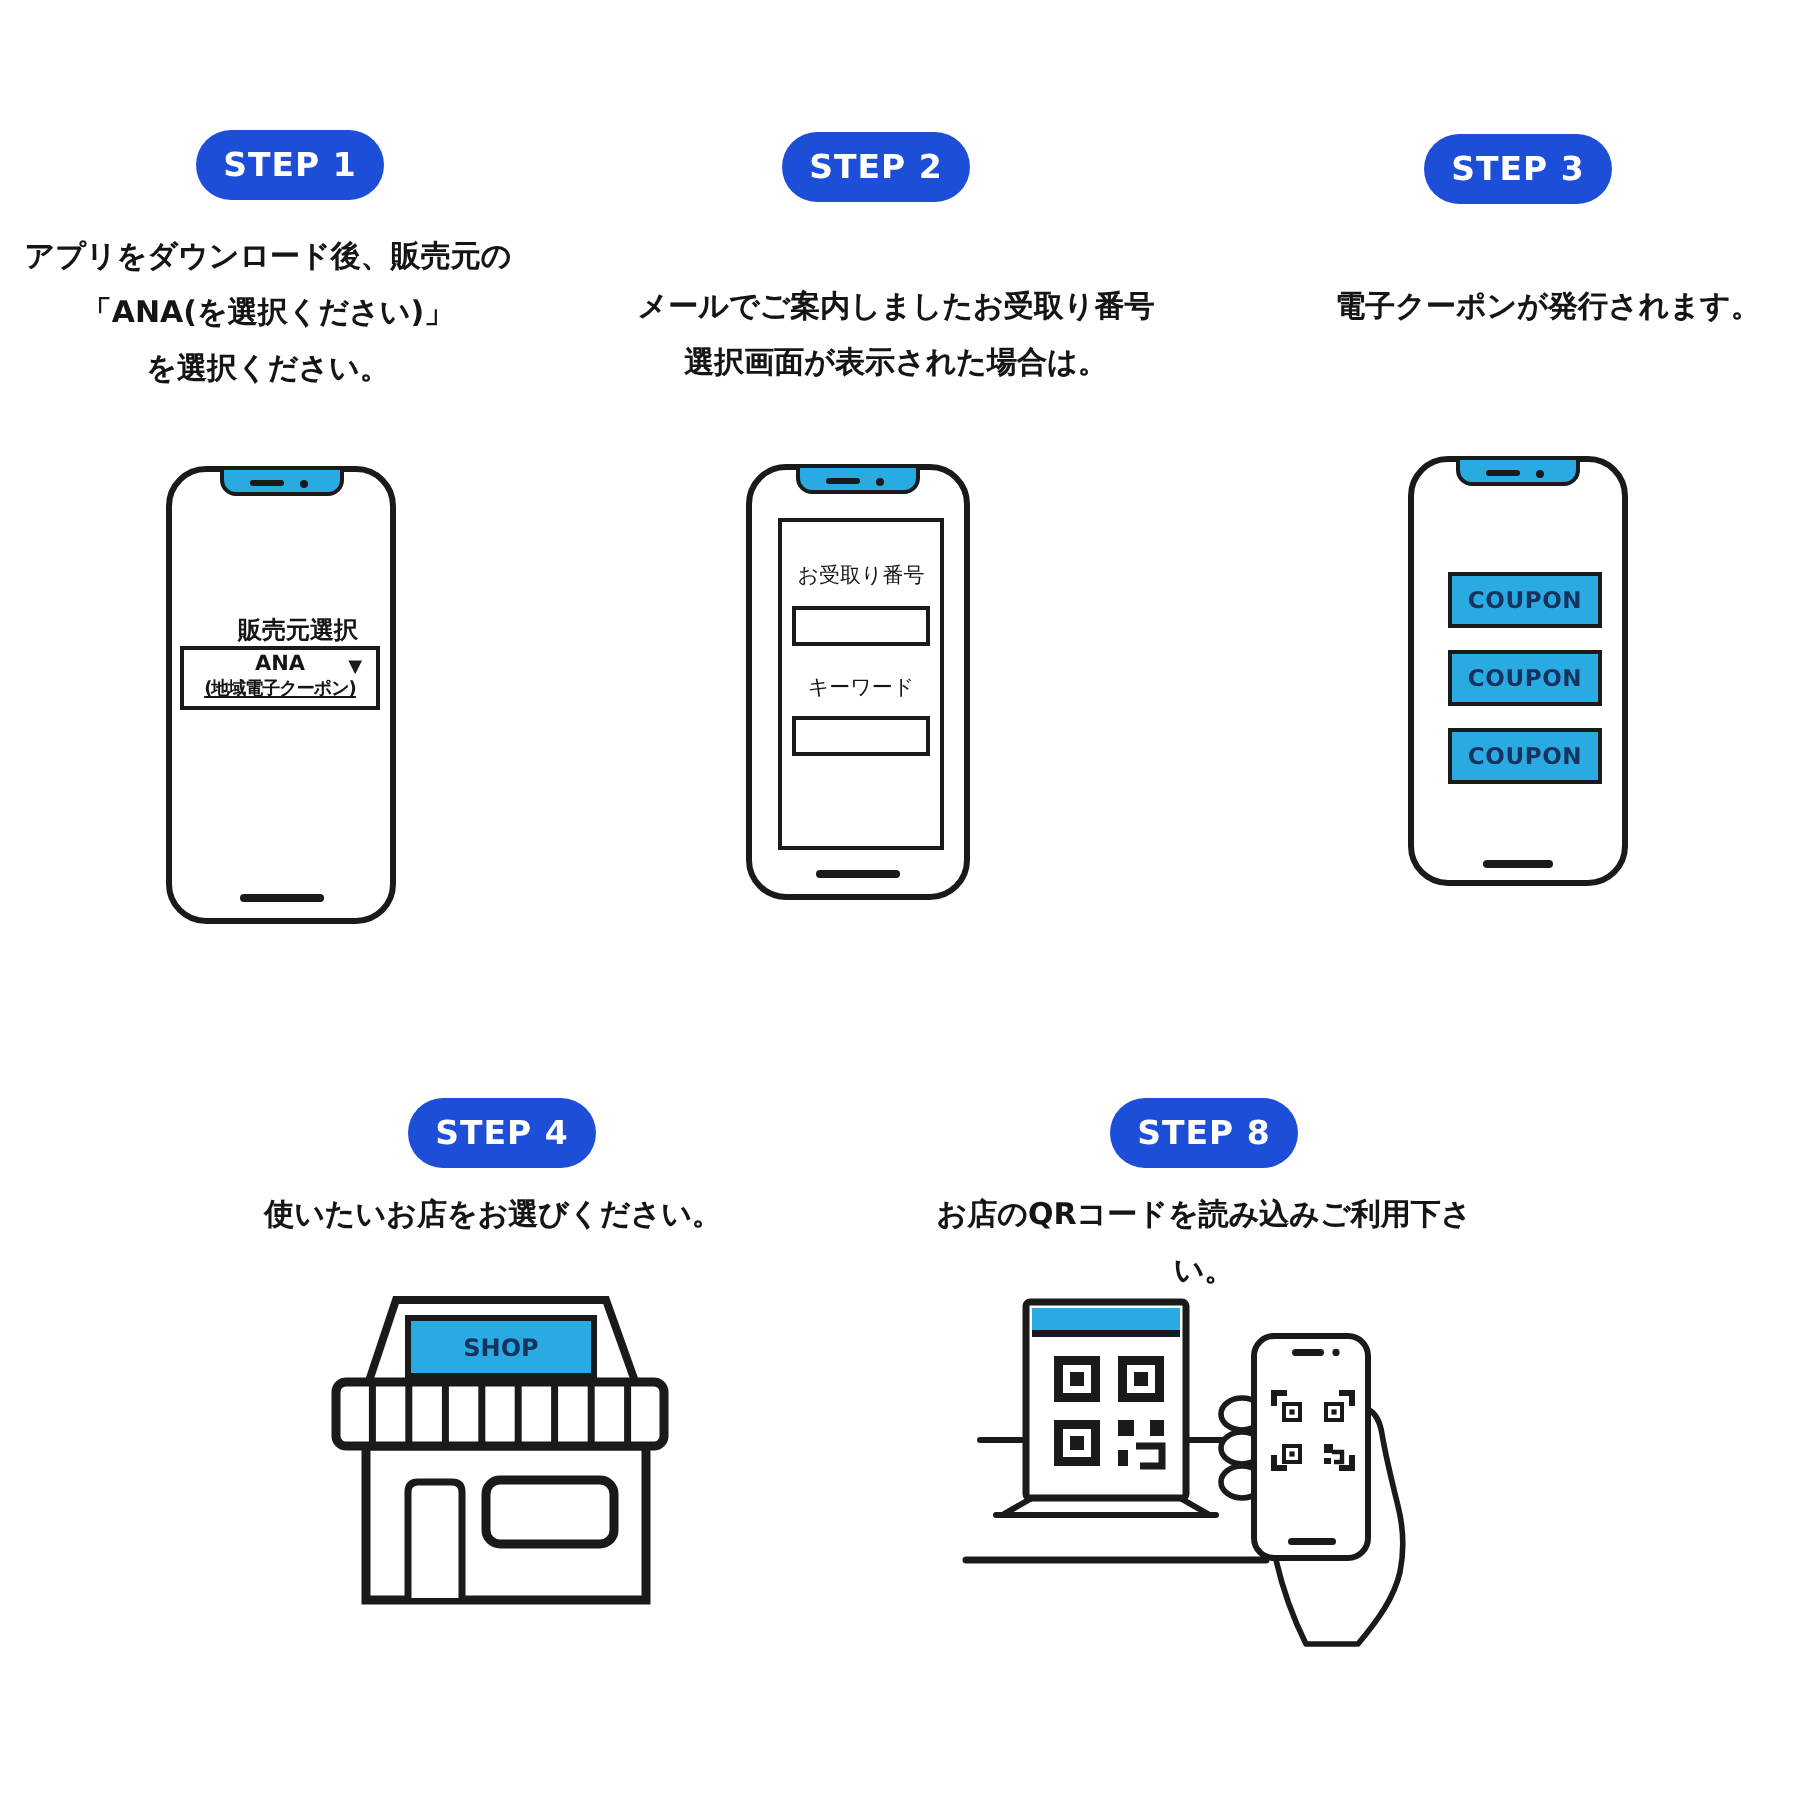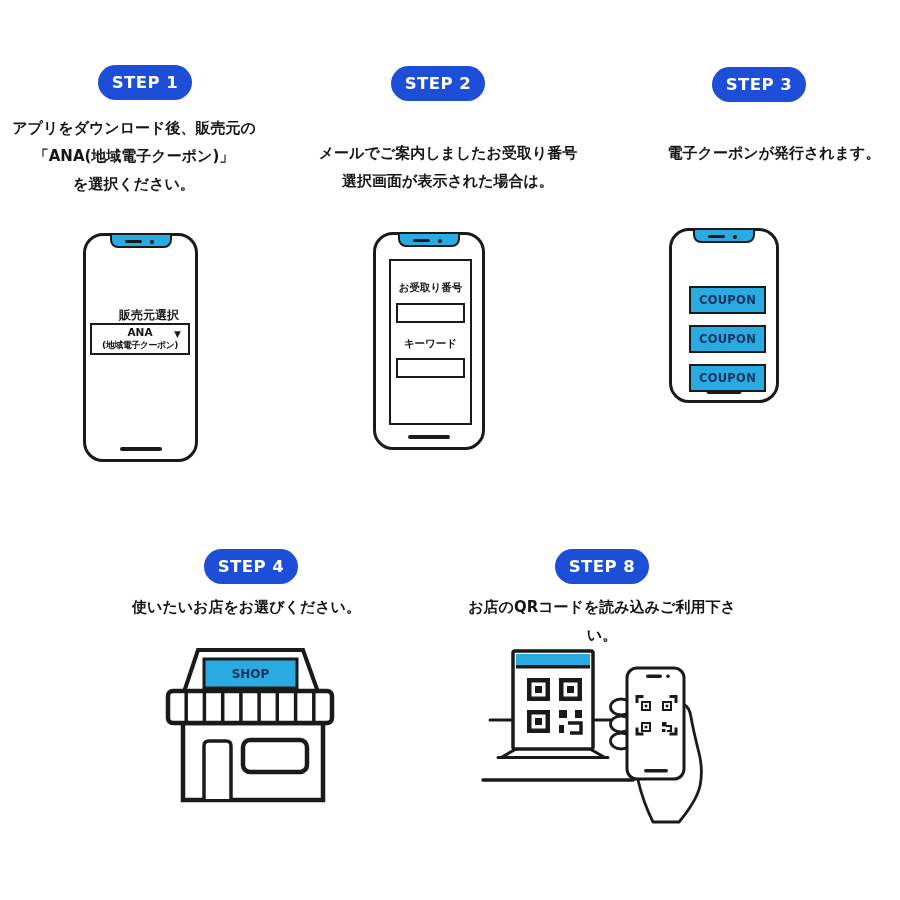--- a/index.html
+++ b/index.html
@@ -34,48 +34,48 @@
 
   
   .p1-title { position:absolute; top:71px; left:0; right:0; text-align:center;
               font-size:12px; font-weight:bold; color:#151515;margin-left:17px; }
   .p1-dd { position:absolute; left:4px; right:5px; top:87px; height:32px;
            border:2.5px solid #1a1a1a; background:#fff; }
   .dd-l1 { position:relative; text-align:center; font-size:10.5px; font-weight:bold;
            line-height:14px; color:#151515; }
   .dd-arrow { position:absolute; right:7px; top:2px; font-size:9px; color:#1a1a1a; }
   .dd-l2 { text-align:center; font-size:9px; font-weight:bold; letter-spacing:-.5px;
-           line-height:12px; color:#151515; white-space:nowrap; }
+           line-height:12px; color:#151515; white-space:nowrap;text-decoration:underline; }
 
   
   .p2-screen { position:absolute; left:13px; right:10px; top:24px; height:166px;
                border:2.5px solid #1a1a1a; background:#fff; }
   .p2-label { position:absolute; left:0; right:0; text-align:center;
-              font-size:10.5px; font-weight:bold; color:#151515; }
+              font-size:10.5px; font-weight:normal; color:#151515; }
   .p2-input { position:absolute; left:5px; right:5px; height:20px;
               border:2.5px solid #1a1a1a; background:#fff; }
 
   
   .coupon { position:absolute; left:17px; width:77px; height:28px;
             background:#29abe2; border:2.5px solid #1a1a1a; color:#17325e;
             font-weight:bold; font-size:11.5px; letter-spacing:.3px;
             display:flex; align-items:center; justify-content:center; }
 
   svg text { font-family: "DejaVu Sans", "Liberation Sans", sans-serif; }
 </style>
 </head>
 <body>
 
 <div class="canvas">
 
   <div>
     <div class="badge" style="left:98px; top:65px;">STEP 1</div>
     <div class="desc" style="left:3px; top:114px; width:262px;">
       <div>アプリをダウンロード後、販売元の</div>
-      <div>「ANA(地域電子クーポン)」</div>
+      <div>「ANA(を選択ください)」</div>
       <div>を選択ください。</div>
     </div>
 
     <div class="phone" style="left:83px; top:233px; width:115px; height:229px;">
       <div class="notch">
         <span class="speaker"></span>
         <span class="camera"></span>
       </div>
       <div class="p1-title">販売元選択</div>
       <div class="p1-dd">
@@ -110,21 +110,21 @@
       <div class="homebar"></div>
     </div>
   </div>
 
   <div>
     <div class="badge" style="left:712px; top:67px;">STEP 3</div>
     <div class="desc" style="left:658px; top:139px; width:232px;">
       <div>電子クーポンが発行されます。</div>
     </div>
 
-    <div class="phone" style="left:669px; top:228px; width:110px; height:175px;">
+    <div class="phone" style="left:704px; top:228px; width:110px; height:215px;">
       <div class="notch">
         <span class="speaker"></span>
         <span class="camera"></span>
       </div>
       <div class="coupon" style="top:55px;">COUPON</div>
       <div class="coupon" style="top:94px;">COUPON</div>
       <div class="coupon" style="top:133px;">COUPON</div>
       <div class="homebar small"></div>
     </div>
   </div>

